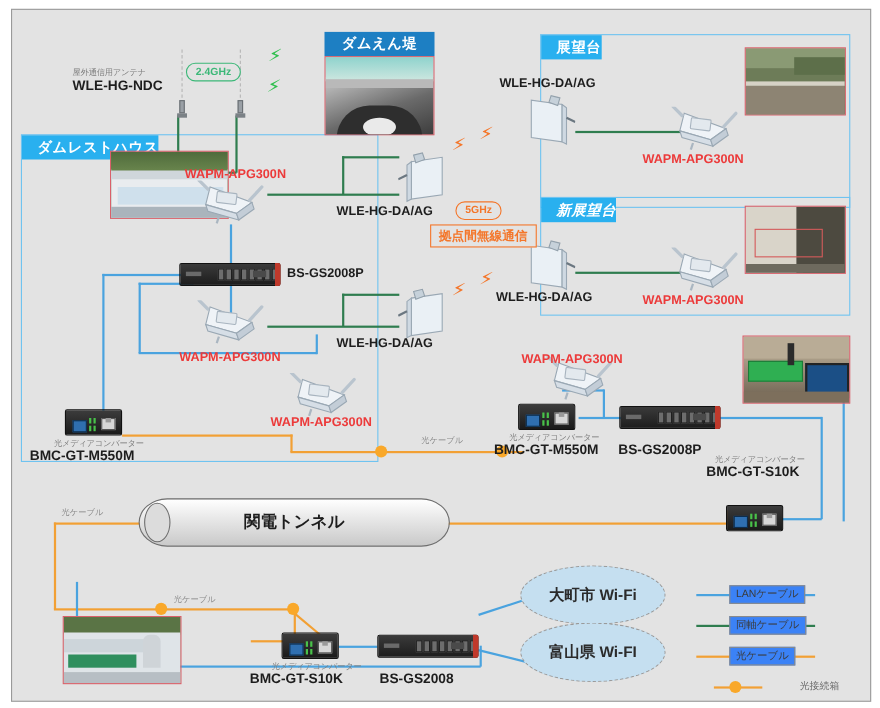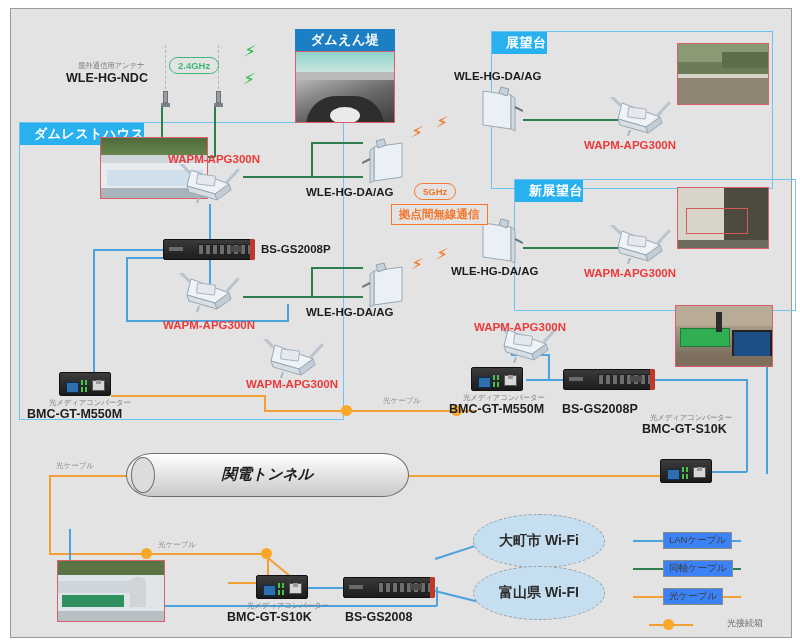--- a/index.html
+++ b/index.html
@@ -43,21 +43,21 @@
   .mc .leds b{position:absolute;width:2px;height:5px;background:#49c24a;}
   .mc .rj{position:absolute;right:5px;top:7px;width:13px;height:11px;background:#d7d7d7;border:1px solid #555;box-sizing:border-box;}
   .mc .rj:after{content:"";position:absolute;left:3px;top:-1px;width:5px;height:4px;background:#9a9a9a;}
   
   .pill{position:absolute;border:1.5px solid #3cb878;border-radius:11px;color:#3cb878;
         font-size:9.5px;font-weight:bold;padding:2px 8px;background:#e3e3e3;white-space:nowrap;}
   .pill.o{border-color:#f4762a;color:#f4762a;}
   .boxlbl{position:absolute;border:1.5px solid #f4762a;color:#f4762a;font-size:11.5px;font-weight:bold;
           padding:2px 7px;background:#e3e3e3;white-space:nowrap;}
   .tunnel{position:absolute;background:linear-gradient(#ffffff,#e6e6e6 45%,#c9c9c9);
-          border:1.5px solid #6e6e6e;border-radius:26px/22px;box-sizing:border-box;font-style:italic;}
+          border:1.5px solid #6e6e6e;border-radius:26px/22px;box-sizing:border-box;}
   .tunnel .cap{position:absolute;left:4px;top:3px;width:24px;height:36px;border:1.5px solid #6e6e6e;
                border-radius:50%;background:#dcdcdc;box-sizing:border-box;}
   .tunnel .txt{position:absolute;width:100%;top:11px;text-align:center;font-size:15px;font-weight:bold;color:#1d1d1d;}
   .cloud{position:absolute;border:1.5px dashed #9a9a9a;border-radius:50%;background:#c5dff0;
          display:flex;align-items:center;justify-content:center;font-size:14px;font-weight:bold;color:#2b2b2b;}
   .legend{position:absolute;}
   .lg-row{position:absolute;display:flex;align-items:center;}
   .lg-line{width:108px;height:2px;}
   .lg-chip{position:absolute;left:30px;top:-8px;border:1px solid #8a8a8a;background:#3b82f6;
            font-size:9.5px;color:#3b3b3b;padding:1px 5px;white-space:nowrap;}
@@ -76,21 +76,21 @@
   <div id="board">
 
     <div class="zone" style="left:480px;top:22px;width:282px;height:158px;">
       <div class="zone-hdr">展望台</div>
     </div>
 
     <div class="zone" style="left:8px;top:113px;width:325px;height:298px;">
       <div class="zone-hdr">ダムレストハウス</div>
     </div>
 
-    <div class="zone" style="left:503px;top:170px;width:282px;height:132px;">
+    <div class="zone" style="left:480px;top:170px;width:282px;height:108px;font-style:italic;">
       <div class="zone-hdr">新展望台</div>
     </div>
 
 
 
     <div class="ln g v" style="left:150px;top:96px;height:60px;"></div>
     <div class="ln g h" style="left:150px;top:155px;width:28px;"></div>
     <div class="ln g v" style="left:203px;top:96px;height:52px;"></div>
     <div class="ln g h" style="left:164px;top:147px;width:40px;"></div>
     <div class="ln g v" style="left:164px;top:147px;height:40px;"></div>
@@ -158,21 +158,21 @@
     <div class="dashv" style="left:154px;top:36px;height:54px;"></div>
     <div class="dashv" style="left:207px;top:36px;height:54px;"></div>
     <div class="ant" style="left:150px;top:82px;">
       <span class="b"></span>
         <span class="p"></span>
     </div>
     <div class="ant" style="left:203px;top:82px;">
       <span class="b"></span>
         <span class="p"></span>
     </div>
-    <div class="lbl small" style="left:67px;top:52px;">屋外通信用アンテナ</div>
+    <div class="lbl small" style="left:55px;top:52px;">屋外通信用アンテナ</div>
     <div class="lbl" style="left:55px;top:62px;font-size:12.5px;">WLE-HG-NDC</div>
     <div class="pill" style="left:158px;top:48px;">2.4GHz</div>
 
     <div class="bolt" style="left:233px;top:32px;">⚡</div>
     <div class="bolt" style="left:232px;top:60px;">⚡</div>
 
     <div class="zone-hdr dark" style="left:284px;top:20px;width:100px;height:22px;text-align:center;padding-left:0;">ダムえん堤</div>
     <div class="photo" style="left:284px;top:42px;width:100px;height:72px;background:linear-gradient(180deg,#9fd9d6 0%,#bfe3de 30%,#8f8f8f 32%,#6e6e6e 100%);">
       <i style="left:0;top:18px;width:100%;height:54px;background:linear-gradient(160deg,#c9c9c9,#6a6a6a 55%,#3b3b3b);"></i>
       <i style="left:10px;top:44px;width:78px;height:30px;border-radius:40px 40px 0 0;background:#2e2e2e;"></i>

